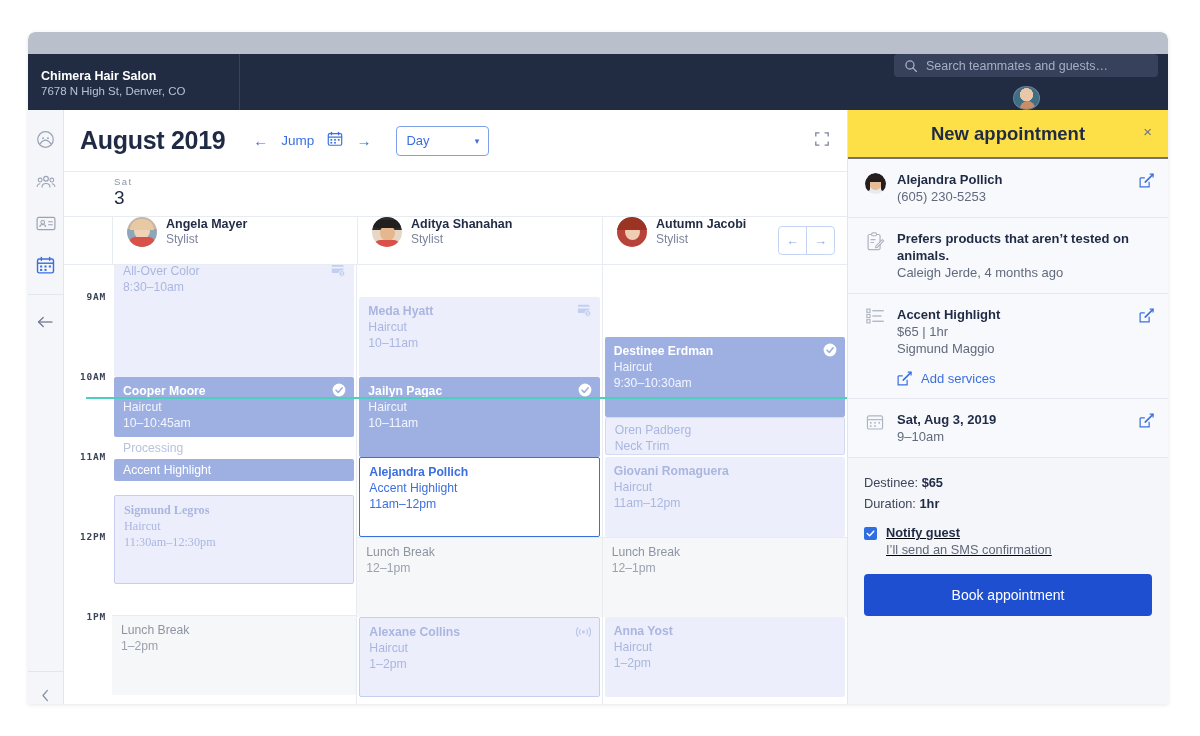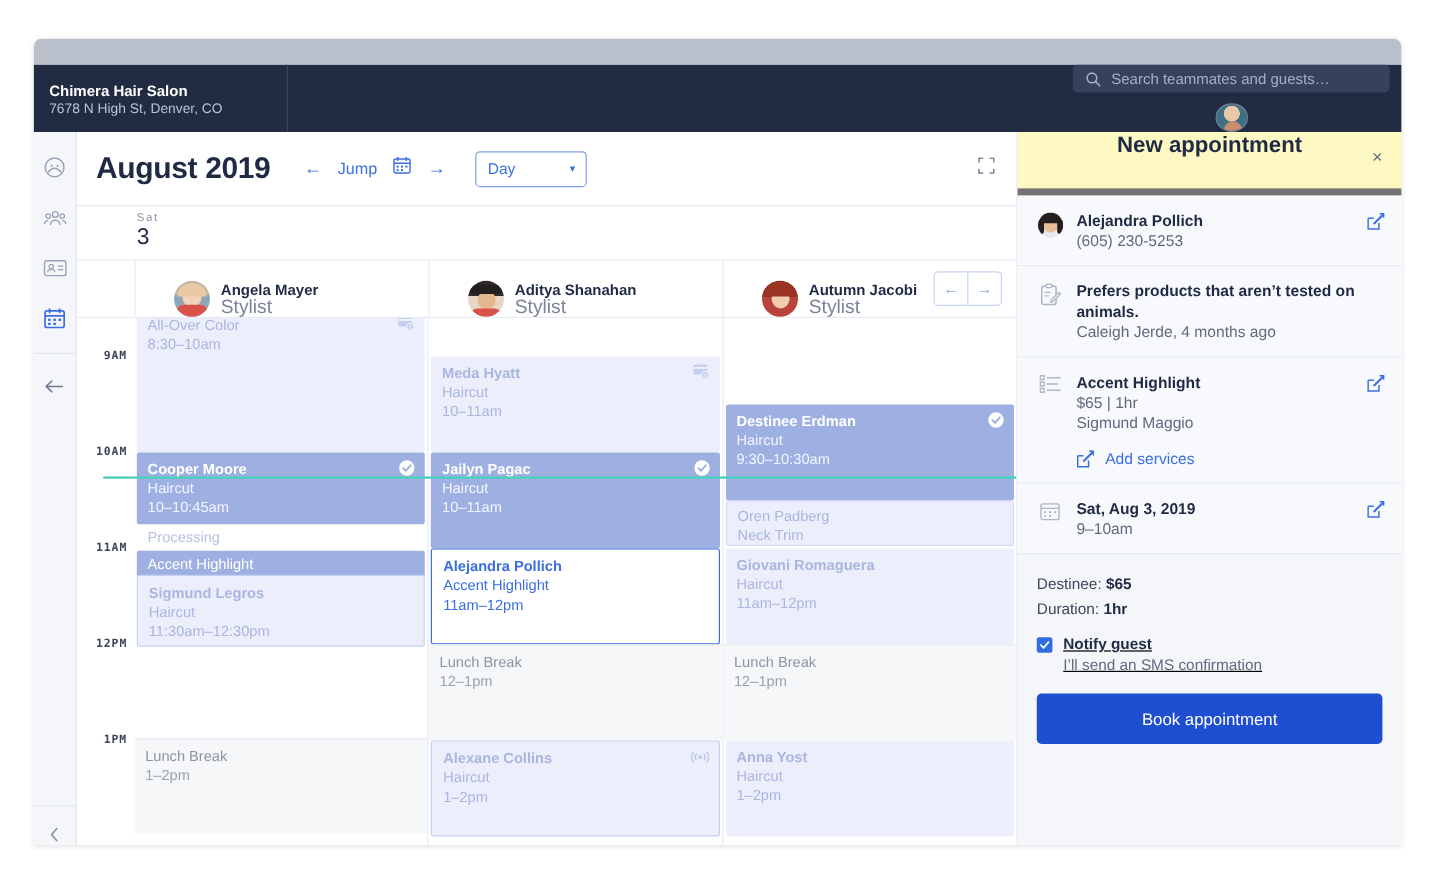--- a/index.html
+++ b/index.html
@@ -58,25 +58,25 @@
   }
   .calhead-spacer{flex:1;}
   
   .daterow{height:44px;border-bottom:1px solid #e7ebf2;display:flex;align-items:flex-start;}
   .gutter{width:48px;flex:0 0 48px;}
   .datecell{padding-left:2px;}
   .dow{font-size:9.5px;color:#8a93a6;letter-spacing:1.4px;line-height:12px;margin-top:4px;}
   .dnum{font-size:19px;color:#1f2a44;line-height:20px;font-weight:normal;}
   
   .staffrow{height:47px;border-bottom:1px solid #e7ebf2;display:flex;}
-  .staffcell{flex:1;min-width:0;display:flex;align-items:flex-end;gap:9px;padding-left:32px;border-left:1px solid #e7ebf2;box-sizing:border-box;position:relative;}
+  .staffcell{flex:1;min-width:0;display:flex;align-items:flex-start;gap:9px;padding-left:14px;border-left:1px solid #e7ebf2;box-sizing:border-box;position:relative;}
   .staffcell:first-child{border-left:none;}
   .savatar{width:30px;height:30px;border-radius:50%;flex:0 0 30px;overflow:hidden;position:relative;}
   .sname{font-size:12.5px;font-weight:bold;color:#1f2a44;line-height:15px;}
-  .srole{font-size:16px;color:#7b8499;line-height:14px;}
+  .srole{font-size:12px;color:#7b8499;line-height:14px;}
   .staffnav{position:absolute;right:12px;top:9px;display:flex;border:1px solid #c5d4f2;border-radius:4px;overflow:hidden;}
   .staffnav div{width:27px;height:27px;display:flex;align-items:center;justify-content:center;color:#8fa9e4;font-size:13px;}
   .staffnav div+div{border-left:1px solid #c5d4f2;}
   
   .gridwrap{flex:1;display:flex;position:relative;overflow:hidden;}
   .timegutter{width:48px;flex:0 0 48px;position:relative;}
   .tlabel{position:absolute;right:6px;font-size:9.5px;letter-spacing:.8px;color:#3c4558;font-family:"DejaVu Sans Mono","Liberation Mono",monospace;font-weight:bold;}
   .cols{flex:1;display:flex;position:relative;}
   .col{flex:1;min-width:0;position:relative;border-left:1px solid #e7ebf2;}
   .col:first-child{border-left:none;}
@@ -96,21 +96,21 @@
   .ev.sel{background:#ffffff;border:1px solid #3b6fe0;color:#3b6fe0;}
   .ev.sel .l1{font-weight:bold;}
   .ev.grey{background:#f6f7f9;color:#9aa1b0;border-top:1px solid #e7ebf2;}
   .ev.grey .l1{font-weight:normal;color:#8d94a4;}
   .ev.proc{background:#ffffff;color:#b9c2de;padding:3px 9px;}
   .ev.sub{background:#9eb0e2;color:#ffffff;padding:3px 9px;}
   .ev.neck{background:#eceffb;color:#aab6e0;border:1px solid #d3dbf4;padding:4px 9px;}
   .ev-badge{position:absolute;top:6px;right:8px;}
   
   .panel{width:320px;flex:0 0 320px;background:#f4f6fa;display:flex;flex-direction:column;}
-  .panel-head{height:47px;display:flex;justify-content:center;position:relative;background:#fef9c3;border-bottom:6px solid #737373;}
+  .panel-head{height:47px;display:flex;align-items:center;justify-content:center;position:relative;background:#fde047;border-bottom:2px solid #737373;}
   .panel-title{font-size:18.5px;font-weight:bold;color:#1f2a44;}
   .panel-x{position:absolute;right:16px;top:14px;color:#6a7386;font-size:15px;line-height:1;}
   .psec{display:flex;padding:12px 16px 12px 16px;gap:11px;border-bottom:1px solid #e4e8f0;background:#f8f9fc;position:relative;}
   .picon{width:22px;flex:0 0 22px;display:flex;justify-content:center;padding-top:2px;}
   .pbody{flex:1;min-width:0;}
   .p-strong{font-size:13px;font-weight:bold;color:#1f2a44;line-height:17px;}
   .p-sub{font-size:13px;color:#616a7d;line-height:17px;}
   .pedit{position:absolute;right:14px;top:14px;color:#3b6fe0;}
   .addserv{display:flex;align-items:center;gap:9px;padding:8px 16px 12px 49px;border-bottom:1px solid #e4e8f0;background:#f8f9fc;}
   .addserv span{color:#3b6fe0;font-size:13px;}
@@ -325,21 +325,21 @@
                   <polyline points="4,7.2 6.2,9.4 10.2,4.8" fill="none" stroke="#9eb0e2" stroke-width="1.6" stroke-linecap="round" stroke-linejoin="round"></polyline>
                 </svg>
               </div>
             </div>
             <div class="ev proc" style="top:172px;height:22px;">
               <div class="l1">Processing</div>
             </div>
             <div class="ev sub" style="top:194px;height:22px;">
               <div class="l1">Accent Highlight</div>
             </div>
-            <div class="ev pale-b" style="top:214px;height:60px;">
+            <div class="ev pale-b" style="top:230px;height:89px;font-family:Liberation Serif, serif;">
               <div class="l1">Sigmund Legros</div>
               <div class="l2">Haircut</div>
               <div class="l3">11:30am–12:30pm</div>
             </div>
             <div class="ev grey" style="top:350px;height:80px;left:0;right:0;border-radius:0;">
               <div class="l1">Lunch Break</div>
               <div class="l2">1–2pm</div>
             </div>
           </div>
 

